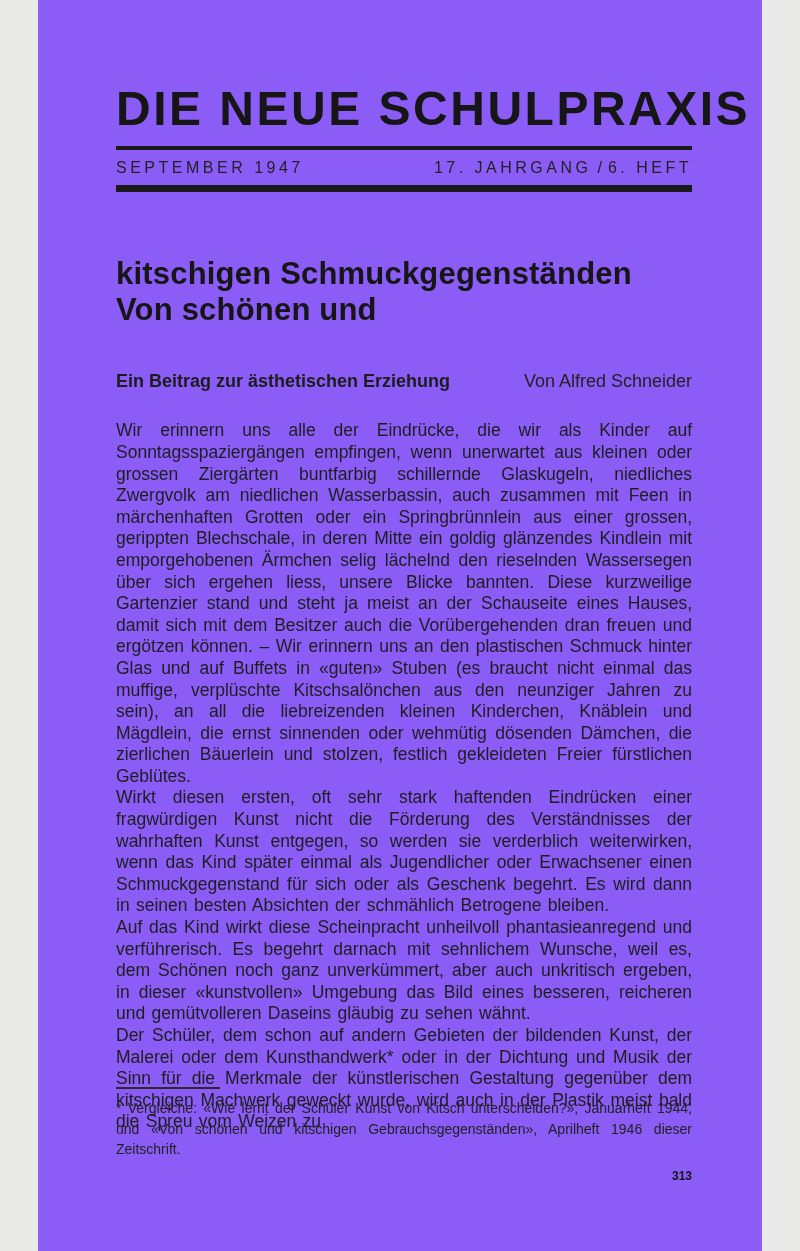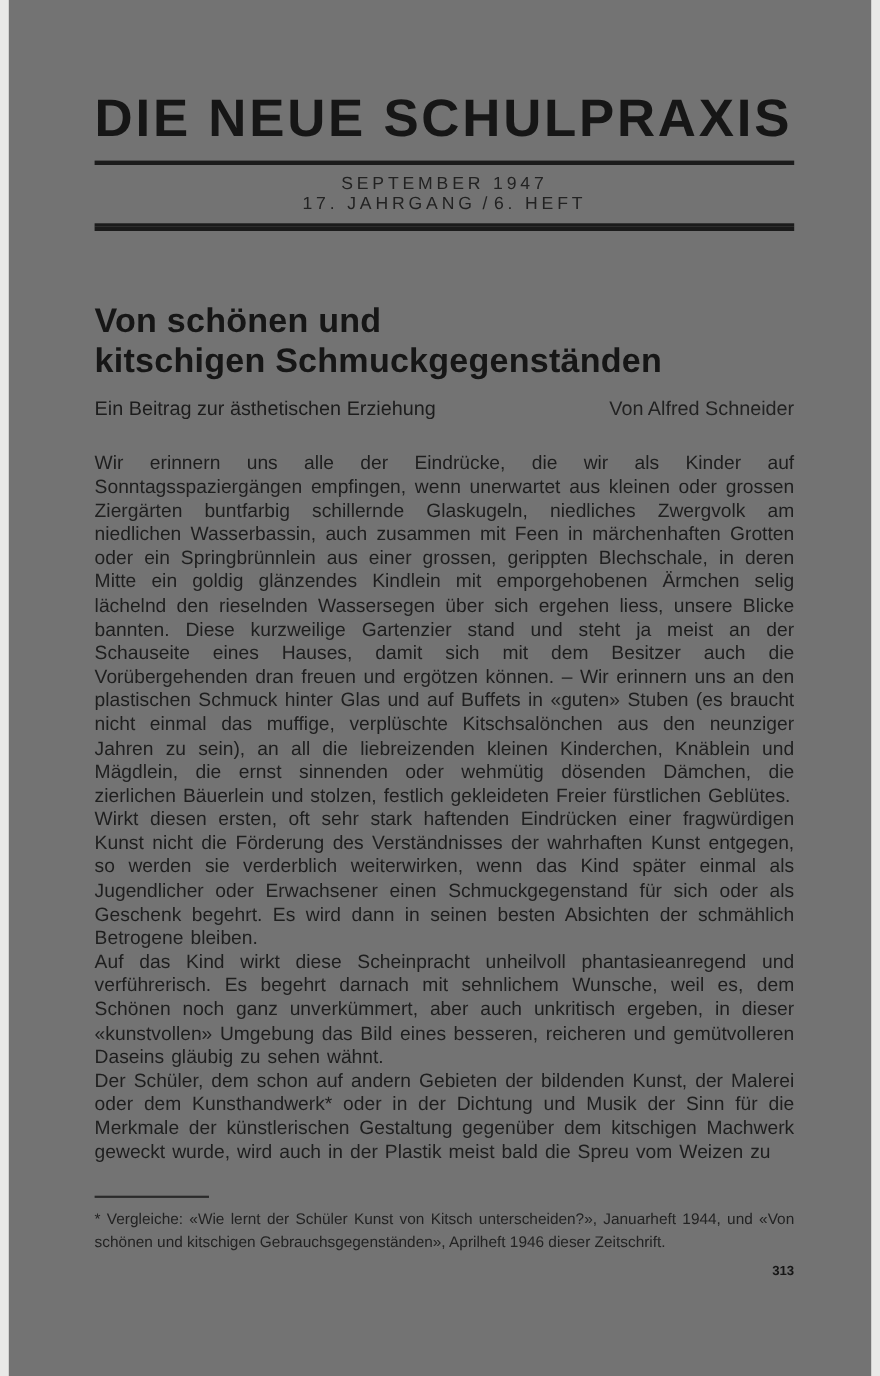--- a/index.html
+++ b/index.html
@@ -1,24 +1,24 @@
 <!DOCTYPE html>
 <html lang="de"><head>
 <meta charset="utf-8">
 <style>
   * { margin: 0; padding: 0; box-sizing: border-box; }
   html, body { background: #e9e9e7; }
   body { font-family: "Liberation Sans", "DejaVu Sans", sans-serif; }
 
   .page {
     position: relative;
-    width: 784px;
+    width: 724px;
     height: 1251px;
     margin: 0 auto;
-    background: #737373;
+    background: #8b5cf6;
     color: #1c1c1c;
     padding: 84px 70px 0 78px;
     overflow: hidden;
   }
 
   
   .journal-title {
     font-size: 48px;
     font-weight: bold;
     letter-spacing: 2.5px;
@@ -27,26 +27,25 @@
     color: #161616;
   }
   .rule { background: #1b1b1b; border: 0; }
   .rule-a { height: 4px; margin-top: 12px; }
   .rule-b { height: 3px; }
   .rule-thick { height: 4px; }
 
   .meta-row {
     display: flex;
     justify-content: space-between;
-    align-items: center;
+    align-items: flex-start;
     padding: 9px 0 8px 0;
     font-size: 16px;
     letter-spacing: 3.5px;
     color: #222;
-    flex-direction: column;
   }
   .meta-row .slash { letter-spacing: 0; padding: 0 6px; }
 
   .inhalt {
     margin: 10px 0 9px 0;
     font-size: 15px;
     line-height: 21.5px;
     text-align: justify;
     word-spacing: 2px;
     color: #222;
@@ -64,21 +63,21 @@
   }
   .article-title span { display: block; }
 
   .subtitle-row {
     display: flex;
     justify-content: space-between;
     align-items: baseline;
     margin-top: 15px;
     font-size: 18px;
   }
-  .subtitle { font-weight: normal; }
+  .subtitle { font-weight: bold; margin-top: 28px; }
   .byline { font-weight: normal; color: #222; }
 
   .body-text {
     margin-top: 28px;
     font-size: 17.5px;
     line-height: 21.6px;
     text-align: justify;
     word-spacing: 1.5px;
     hyphens: auto;
     -webkit-hyphens: auto;
@@ -127,22 +126,22 @@
     </div>
 
     <div class="rule rule-b"></div>
 
 
     <div class="rule rule-thick"></div>
   </header>
 
   <article>
     <h2 class="article-title">
+      <span>kitschigen Schmuckgegenständen</span>
       <span>Von schönen und</span>
-      <span>kitschigen Schmuckgegenständen</span>
     </h2>
 
     <div class="subtitle-row">
       <span class="subtitle">Ein Beitrag zur ästhetischen Erziehung</span>
       <span class="byline">Von Alfred Schneider</span>
     </div>
 
     <div class="body-text">
       <p>Wir erinnern uns alle der Eindrücke, die wir als Kinder auf Sonntagsspaziergängen empfingen, wenn unerwartet aus kleinen oder grossen Ziergärten buntfarbig schillernde Glaskugeln, niedliches Zwergvolk am niedlichen Wasserbassin, auch zusammen mit Feen in märchenhaften Grotten oder ein Springbrünnlein aus einer grossen, gerippten Blechschale, in deren Mitte ein goldig glänzendes Kindlein mit emporgehobenen Ärmchen selig lächelnd den rieselnden Wassersegen über sich ergehen liess, unsere Blicke bannten. Diese kurzweilige Gartenzier stand und steht ja meist an der Schauseite eines Hauses, damit sich mit dem Besitzer auch die Vorübergehenden dran freuen und ergötzen können. – Wir erinnern uns an den plastischen Schmuck hinter Glas und auf Buffets in «guten» Stuben (es braucht nicht einmal das muffige, verplüschte Kitschsalönchen aus den neunziger Jahren zu sein), an all die liebreizenden kleinen Kinderchen, Knäblein und Mägdlein, die ernst sinnenden oder wehmütig dösenden Dämchen, die zierlichen Bäuerlein und stolzen, festlich gekleideten Freier fürstlichen Geblütes.</p>
       <p>Wirkt diesen ersten, oft sehr stark haftenden Eindrücken einer fragwürdigen Kunst nicht die Förderung des Verständnisses der wahrhaften Kunst entgegen, so werden sie verderblich weiterwirken, wenn das Kind später einmal als Jugendlicher oder Erwachsener einen Schmuckgegenstand für sich oder als Geschenk begehrt. Es wird dann in seinen besten Absichten der schmählich Betrogene bleiben.</p>

